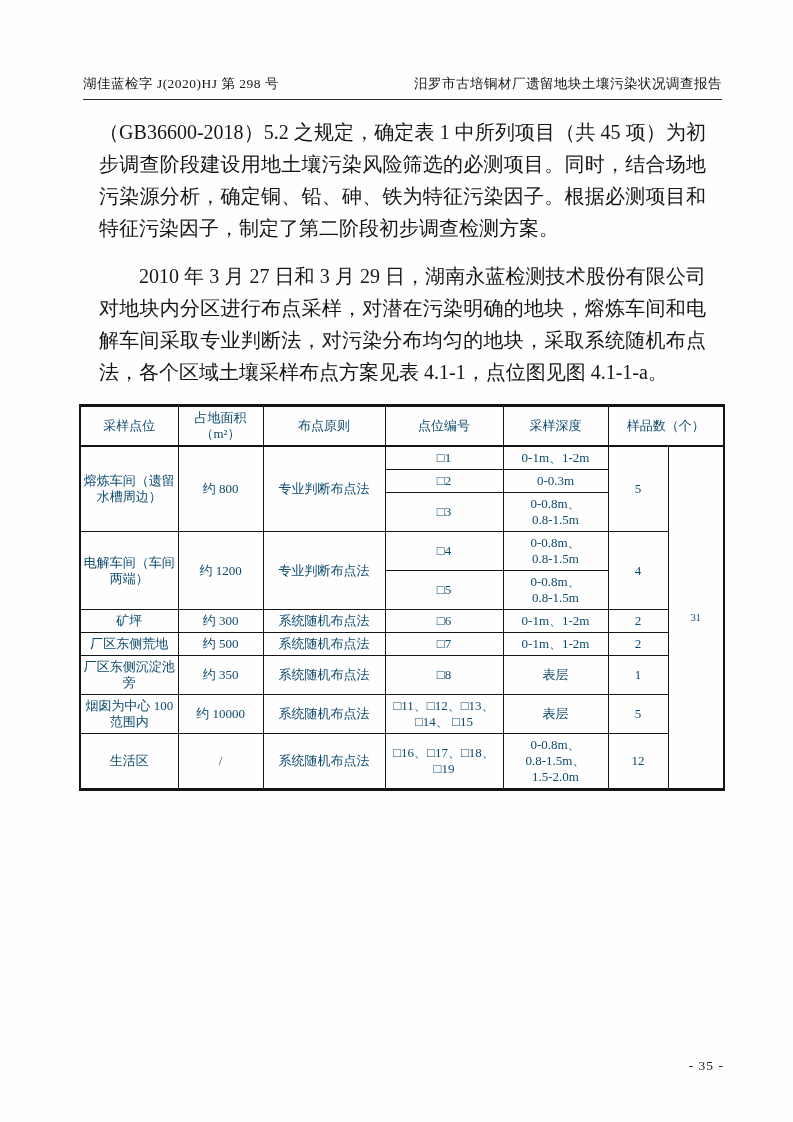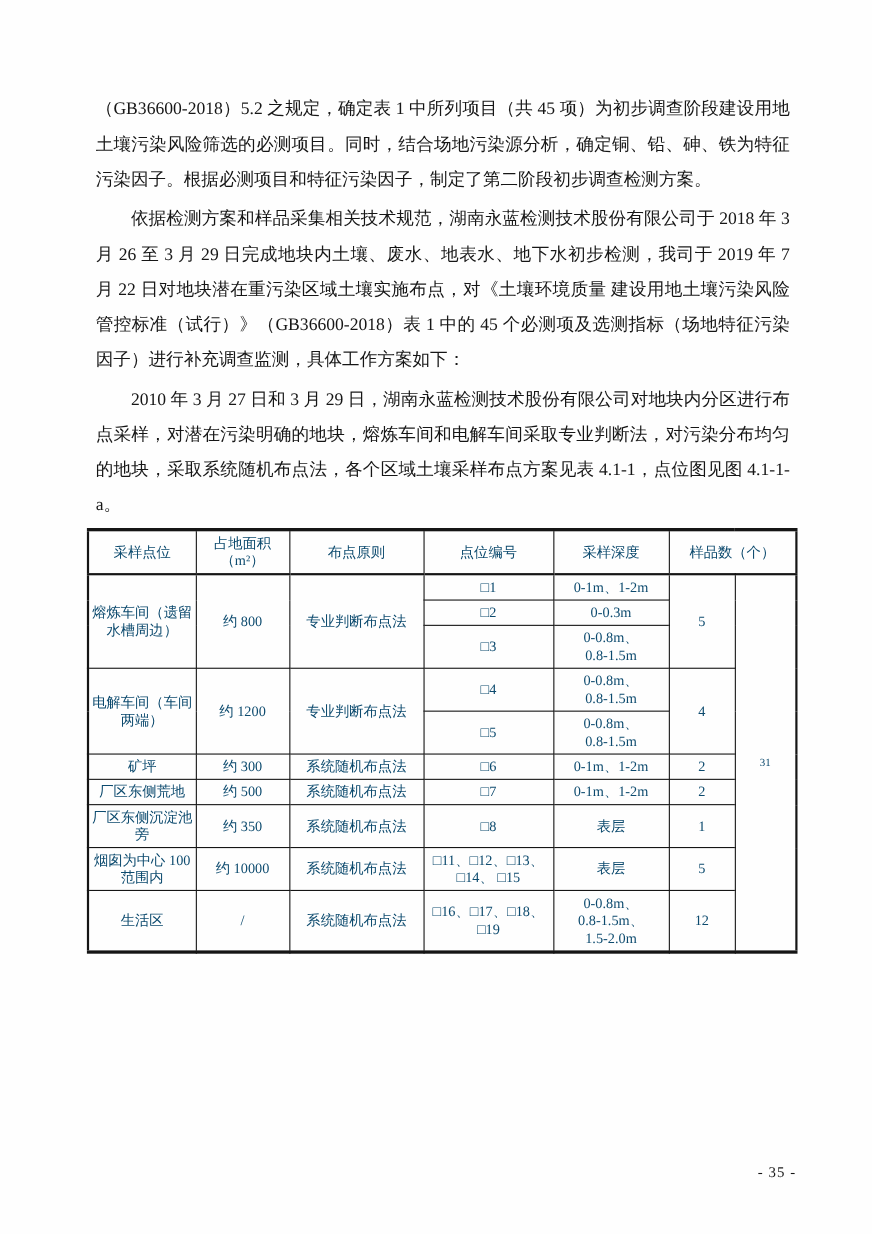--- a/index.html
+++ b/index.html
@@ -20,22 +20,22 @@
     align-items: flex-end;
     font-size: 13.5px;
     line-height: 20px;
     padding-bottom: 5px;
     border-bottom: 1.5px solid #2a2a2a;
   }
   .doc-header .hdr-left { letter-spacing: 0.5px; }
   .doc-header .hdr-right { letter-spacing: 0.5px; }
   .content { margin-top: 10px; }
   .para {
-    margin: 4px;
-    font-size: 16px;
+    margin: 16px;
+    font-size: 20px;
     line-height: 32px;
     text-align: justify;
     text-indent: 2em;
   }
   .no-indent { text-indent: 0; }
   .section-heading {
     margin: 0;
     font-size: 16px;
     line-height: 32px;
     font-weight: bold;
@@ -76,24 +76,27 @@
     bottom: 48px;
     font-size: 13.5px;
     letter-spacing: 1px;
   }
 </style>
 </head>
 <body>
 
 <div class="page">
 
+  <div class="doc-header">
+    <span class="hdr-left">湖佳蓝检字 J(2020)HJ 第 298 号</span>
+    <span class="hdr-right">汨罗市古培铜材厂遗留地块土壤污染状况调查报告</span>
+  </div>
 
   <div class="content">
     <p class="para no-indent">（GB36600-2018）5.2 之规定，确定表 1 中所列项目（共 45 项）为初步调查阶段建设用地土壤污染风险筛选的必测项目。同时，结合场地污染源分析，确定铜、铅、砷、铁为特征污染因子。根据必测项目和特征污染因子，制定了第二阶段初步调查检测方案。</p>
-    <p class="para">依据检测方案和样品采集相关技术规范，湖南永蓝检测技术股份有限公司于 2018 年 3 月 26 至 3 月 29 日完成地块内土壤、废水、地表水、地下水初步检测，我司于 2019 年 7 月 22 日对地块潜在重污染区域土壤实施布点，对《土壤环境质量 建设用地土壤污染风险管控标准（试行）》（GB36600-2018）表 1 中的 45 个必测项及选测指标（场地特征污染因子）进行补充调查监测，具体工作方案如下：</p>
     <p class="para">2010 年 3 月 27 日和 3 月 29 日，湖南永蓝检测技术股份有限公司对地块内分区进行布点采样，对潜在污染明确的地块，熔炼车间和电解车间采取专业判断法，对污染分布均匀的地块，采取系统随机布点法，各个区域土壤采样布点方案见表 4.1-1，点位图见图 4.1-1-a。</p>
 
 
     <table class="sampling">
       <colgroup>
         <col style="width:98px">
           <col style="width:85px">
           <col style="width:122px">
         <col style="width:118px">
           <col style="width:105px">

